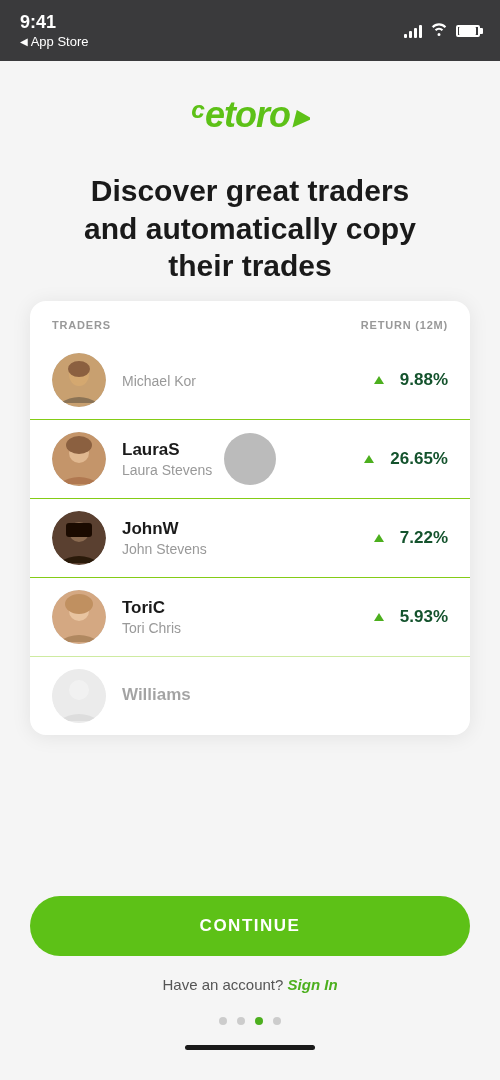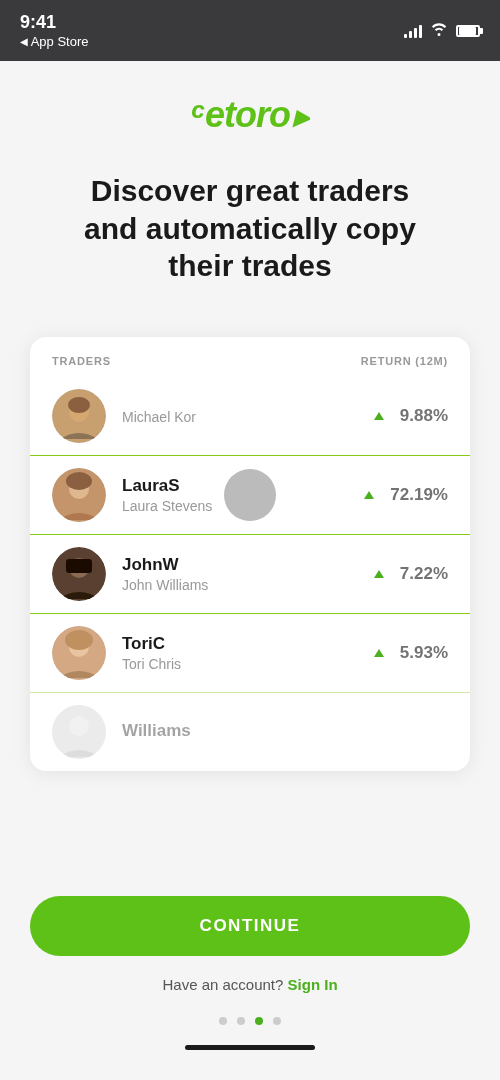--- a/index.html
+++ b/index.html
@@ -114,21 +114,21 @@
       letter-spacing: -1px;
     }
 
     
     .headline {
       font-size: 30px;
       font-weight: 800;
       color: #1a1a1a;
       text-align: center;
       line-height: 1.25;
-      margin-bottom: 52px;
+      margin-bottom: 16px;
       max-width: 380px;
     }
 
     
     .traders-card {
       background: white;
       border-radius: 16px;
       padding: 0;
       width: 100%;
       max-width: 440px;
@@ -192,21 +192,21 @@
       color: #999;
       margin-top: 2px;
     }
 
     .trader-return {
       display: flex;
       align-items: center;
       gap: 16px;
       font-size: 17px;
       font-weight: 700;
-      color: #737373;
+      color: #14532d;
     }
     .arrow-up {
       width: 0;
       height: 0;
       border-left: 5px solid transparent;
       border-right: 5px solid transparent;
       border-bottom: 8px solid #4caf1e;
       display: inline-block;
     }
 
@@ -255,20 +255,21 @@
 
     .signin-text {
       font-size: 15px;
       color: #555;
       margin-bottom: 24px;
     }
     .signin-link {
       color: #4caf1e;
       font-weight: 600;
       cursor: pointer;
+      font-style: italic;
     }
 
     
     .dots-container {
       display: flex;
       gap: 10px;
       align-items: center;
       margin-bottom: 20px;
     }
     .dot {
@@ -366,36 +367,36 @@
     <path d="M6 52 Q27 38 48 52" fill="#b07850"></path>
     <ellipse cx="27" cy="13" rx="13" ry="9" fill="#8B6040"></ellipse>
   </svg>
           </div>
           <div class="trader-info">
             <div class="trader-username">LauraS</div>
             <div class="trader-realname">Laura Stevens</div>
           </div>
           <div class="trader-return">
             <span class="arrow-up"></span>
-            <span> 72.19%</span>
+            <span> 26.65%</span>
           </div>
           <div class="copy-badge"></div>
         </div>
         <div class="trader-row">
           <div class="avatar">
             <svg viewBox="0 0 54 54" xmlns="http://www.w3.org/2000/svg">
     <circle cx="27" cy="27" r="27" fill="#5a4030"></circle>
     <circle cx="27" cy="21" r="10" fill="#8a6a50"></circle>
     <path d="M6 52 Q27 38 48 52" fill="#2a1a0a"></path>
     <rect x="14" y="12" width="26" height="14" rx="3" fill="#1a0a00"></rect>
   </svg>
           </div>
           <div class="trader-info">
             <div class="trader-username">JohnW</div>
-            <div class="trader-realname">John Williams</div>
+            <div class="trader-realname">John Stevens</div>
           </div>
           <div class="trader-return">
             <span class="arrow-up"></span>
             <span> 7.22%</span>
           </div>
         </div>
         <div class="trader-row">
           <div class="avatar">
             <svg viewBox="0 0 54 54" xmlns="http://www.w3.org/2000/svg">
     <circle cx="27" cy="27" r="27" fill="#d4a882"></circle>

